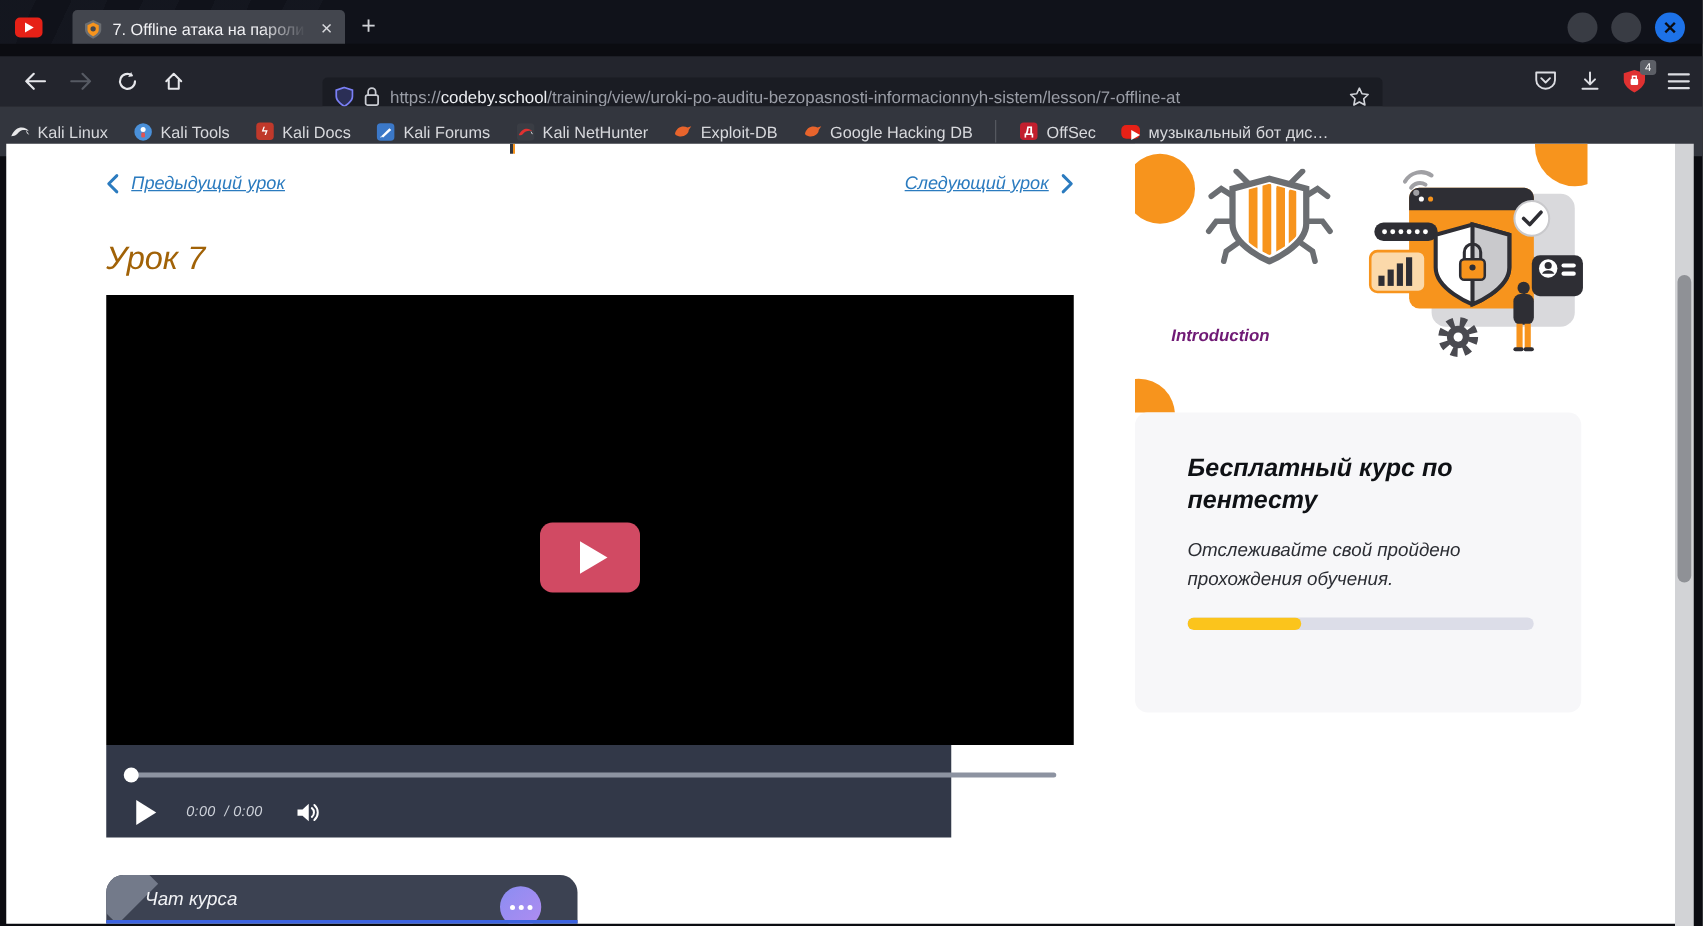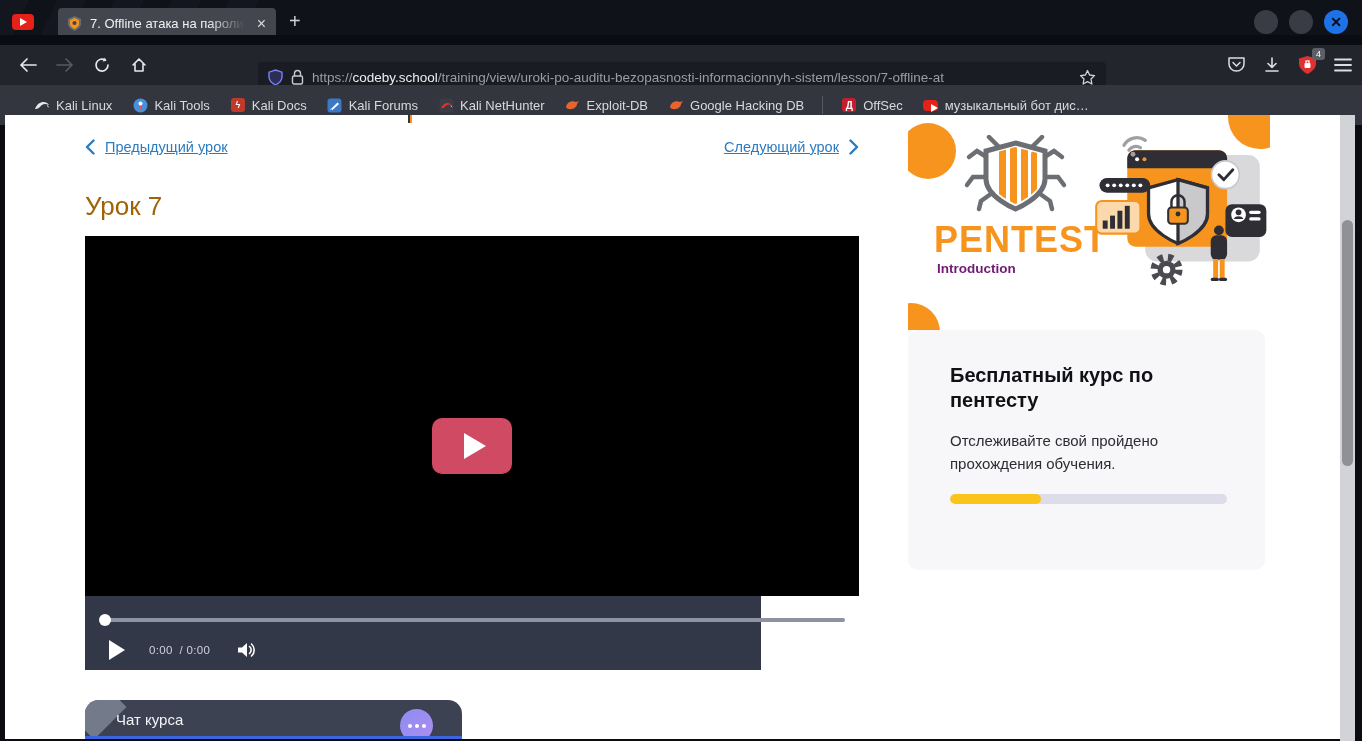--- a/index.html
+++ b/index.html
@@ -37,28 +37,28 @@
   .urltext { font-size:13.5px; color:#9a9da6; white-space:nowrap; overflow:hidden; flex:1;
          -webkit-mask-image:linear-gradient(90deg,#000 92%,transparent 99%);
                  mask-image:linear-gradient(90deg,#000 92%,transparent 99%); }
   .urltext .host { color:#eceef2; }
   .right-icons { position:absolute; right:10px; top:5px; height:30px; display:flex; align-items:center; gap:17px; color:#dcdde2; }
   .addon { position:relative; }
   .badge { position:absolute; top:-7px; right:-8px; background:#5c5f66; color:#fff; font-size:9px; padding:1px 4px; border-radius:3px; }
 
   
   .bookmarks { position:absolute; left:0; top:85px; width:1362px; height:40px; background:#33363e;
-               display:flex; align-items:center; padding-left:26px; gap:4px; }
+               display:flex; align-items:center; padding-left:0; gap:4px; }
   .bm { display:flex; align-items:center; gap:6px; padding:3px 8px; border-radius:3px; color:#d8d9dd; font-size:13px; white-space:nowrap; }
   .bmicon { width:16px; height:16px; display:flex; align-items:center; justify-content:center; flex:0 0 auto; }
   .sq { width:14px; height:14px; border-radius:3px; display:flex; align-items:center; justify-content:center; font-size:9px; color:#fff; font-weight:bold; }
   .bm-sep { width:1px; height:18px; background:#55585f; margin:0 6px; }
 
   
-  .content { position:absolute; left:5px; top:115px; width:1335px; height:624px; background:#ffffff; overflow:hidden; }
+  .content { position:absolute; left:5px; top:115px; width:1335px; height:624px; background:#ffffff; overflow:hidden;font-style:italic; }
   .sliver { position:absolute; left:403px; top:0; width:4px; height:8px; background:linear-gradient(90deg,#33353b 55%,#f7941d 55%); }
 
   .lesson-nav { position:absolute; left:80px; top:24px; width:774px; display:flex; justify-content:space-between; align-items:center; }
   .lnav { display:flex; align-items:center; gap:10px; color:#2b7bbf; font-size:14.5px; }
   .lnav a { color:#2b7bbf; text-decoration:underline; }
   .lesson-title { position:absolute; left:80px; top:76px; font-size:26px; color:#a16207; font-weight:500; }
 
   
   .player { position:absolute; left:80px; top:121px; width:774px; height:434px; }
   .video { position:absolute; left:0; top:0; width:774px; height:360px; background:#000; }
@@ -356,21 +356,20 @@
               <path d="M52.5 12 L78 19 V44 C78 58 52.5 69 52.5 69 C52.5 69 27 58 27 44 V19 Z"></path>
             </clipPath>
           <g clip-path="url(#shieldclip)" fill="#f7941d">
             <rect x="36" y="12" width="7" height="58" rx="3.5"></rect>
             <rect x="47" y="10" width="7" height="62" rx="3.5"></rect>
             <rect x="58" y="12" width="7" height="58" rx="3.5"></rect>
             <rect x="68" y="16" width="6" height="50" rx="3"></rect>
           </g>
         </svg>
 
-        <div class="brand">PENTEST</div>
         <div class="brand-sub">Introduction</div>
 
         <svg class="illus" width="180" height="170" viewBox="0 0 220 200">
           <rect x="70" y="28" width="140" height="130" rx="14" fill="#d9d9dc"></rect>
           <rect x="48" y="22" width="122" height="118" rx="10" fill="#f7941d"></rect>
           <path d="M48 32 C48 26.5 52.5 22 58 22 H160 C165.5 22 170 26.5 170 32 V44 H48 Z" fill="#2e2e34"></path>
           <circle cx="60" cy="33" r="2.5" fill="#fff"></circle>
             <circle cx="69" cy="33" r="2.5" fill="#f7941d"></circle>
           <path d="M44 16 A18 18 0 0 1 70 10" stroke="#a0a0a4" stroke-width="4" fill="none" stroke-linecap="round"></path>
           <path d="M50 22 A10 10 0 0 1 64 19" stroke="#a0a0a4" stroke-width="4" fill="none" stroke-linecap="round"></path>

